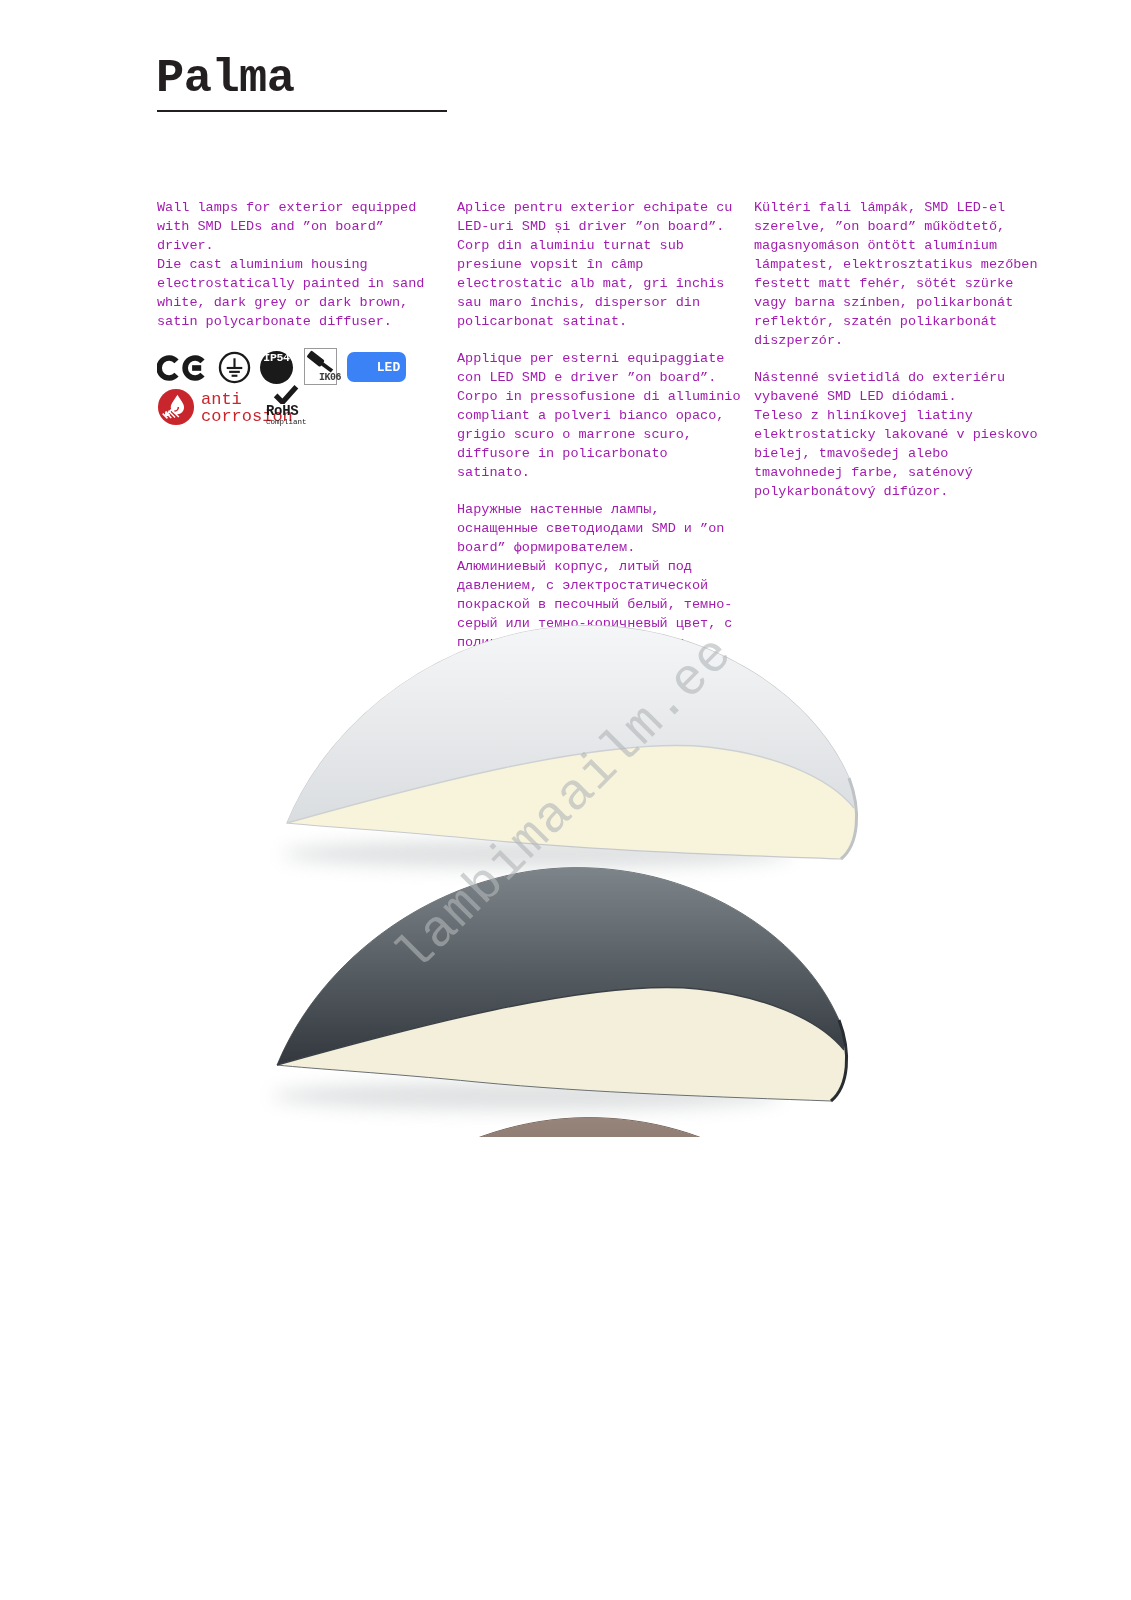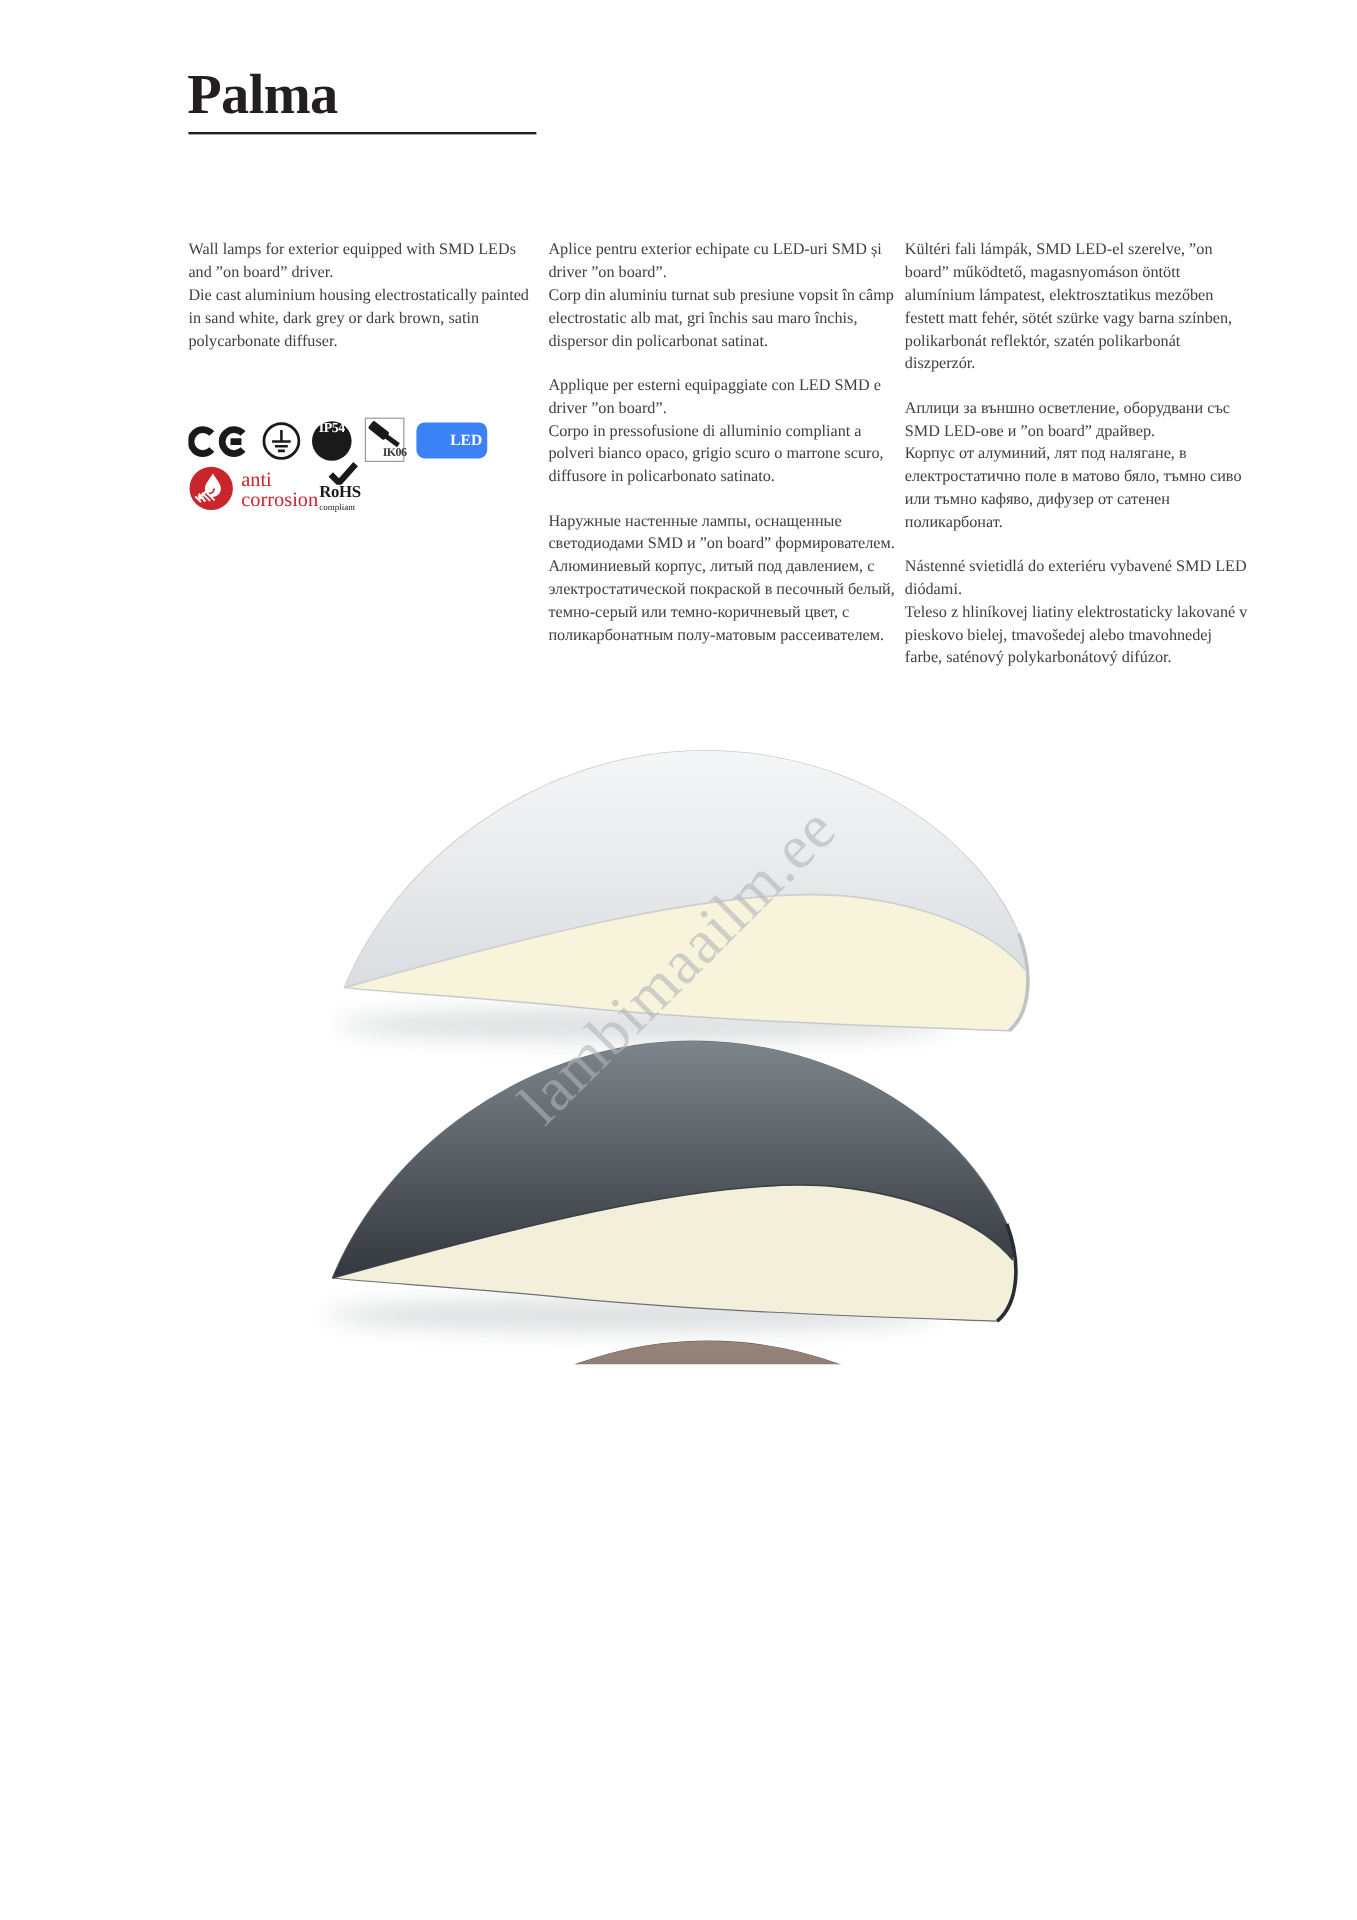--- a/index.html
+++ b/index.html
@@ -1,21 +1,21 @@
 <!DOCTYPE html>
 <html><head>
 <meta charset="utf-8">
 <style>
   html,body{margin:0;padding:0;background:#fff;}
   .page{position:relative;width:1131px;height:1137px;background:#ffffff;overflow:hidden;
-        font-family:Liberation Serif, serif;color:#404040;}
+        font-family:Liberation Mono, monospace;color:#404040;}
   .page-title{position:absolute;left:156px;top:52px;margin:0;font-size:47px;font-weight:800;
               color:#231f20;letter-spacing:-0.5px;}
   .title-rule{position:absolute;left:157px;top:110px;width:290px;height:2px;background:#231f20;}
-  .col{position:absolute;top:198px;width:290px;font-size:13.5px;line-height:19px;color:#404040;}
+  .col{position:absolute;top:198px;width:290px;font-size:13.5px;line-height:19px;color:#a21caf;}
   .col-1{left:157px;} .col-2{left:457px;} .col-3{left:754px;}
   .desc{white-space:pre-line;margin:0 0 18px 0;}
   
   .icon-abs{position:absolute;}
   .ip54-circle{width:33px;height:33px;border-radius:50%;background:#1a1a1a;color:#fff;
                display:flex;justify-content:center;font-weight:bold;font-size:11.5px;letter-spacing:-0.3px;}
   .ik06-box{width:33px;height:37px;border:1px solid #9a9a9a;background:#fff;box-sizing:border-box;position:relative;}
   .ik06-label{position:absolute;left:2px;bottom:1px;font-size:10px;font-weight:bold;color:#3c3c3c;letter-spacing:-0.5px;padding-left:12px;}
   .led-box{width:35px;height:30px;border-radius:7px;background:#3b82f6;color:#fff;display:flex;
            align-items:center;justify-content:center;font-weight:bold;font-size:13px;letter-spacing:0;padding-left:24px;}
@@ -106,22 +106,20 @@
     <p class="desc">Aplice pentru exterior echipate cu LED-uri SMD și driver ”on board”.
 Corp din aluminiu turnat sub presiune vopsit în câmp electrostatic alb mat, gri închis sau maro închis, dispersor din policarbonat satinat.</p>
     <p class="desc">Applique per esterni equipaggiate con LED SMD e driver ”on board”.
 Corpo in pressofusione di alluminio compliant a polveri bianco opaco, grigio scuro o marrone scuro, diffusore in policarbonato satinato.</p>
     <p class="desc">Наружные настенные лампы, оснащенные светодиодами SMD и ”on board” формирователем.
 Алюминиевый корпус, литый под давлением, с электростатической покраской в песочный белый, темно-серый или темно-коричневый цвет, с поликарбонатным полу-матовым рассеивателем.</p>
   </div>
 
   <div class="col col-3">
     <p class="desc">Kültéri fali lámpák, SMD LED-el szerelve, ”on board” működtető, magasnyomáson öntött alumínium lámpatest, elektrosztatikus mezőben festett matt fehér, sötét szürke vagy barna színben, polikarbonát reflektór, szatén polikarbonát diszperzór.</p>
-    <p class="desc">Аплици за външно осветление, оборудвани със SMD LED-ове и ”on board” драйвер.
-Корпус от алуминий, лят под налягане, в електростатично поле в матово бяло, тъмно сиво или тъмно кафяво, дифузер от сатенен поликарбонат.</p>
     <p class="desc">Nástenné svietidlá do exteriéru vybavené SMD LED diódami.
 Teleso z hliníkovej liatiny elektrostaticky lakované v pieskovo bielej, tmavošedej alebo tmavohnedej farbe, saténový polykarbonátový difúzor.</p>
   </div>
 
   <div class="lamp" style="left:272px;top:608px;">
     <svg width="600" height="285" viewBox="0 0 600 285" style="overflow:visible">
       <defs>
         <linearGradient id="h0" x1="0" y1="0" x2="0" y2="1">
           <stop offset="0%" stop-color="#f5f6f7"></stop>
           <stop offset="100%" stop-color="#dadde0"></stop>

